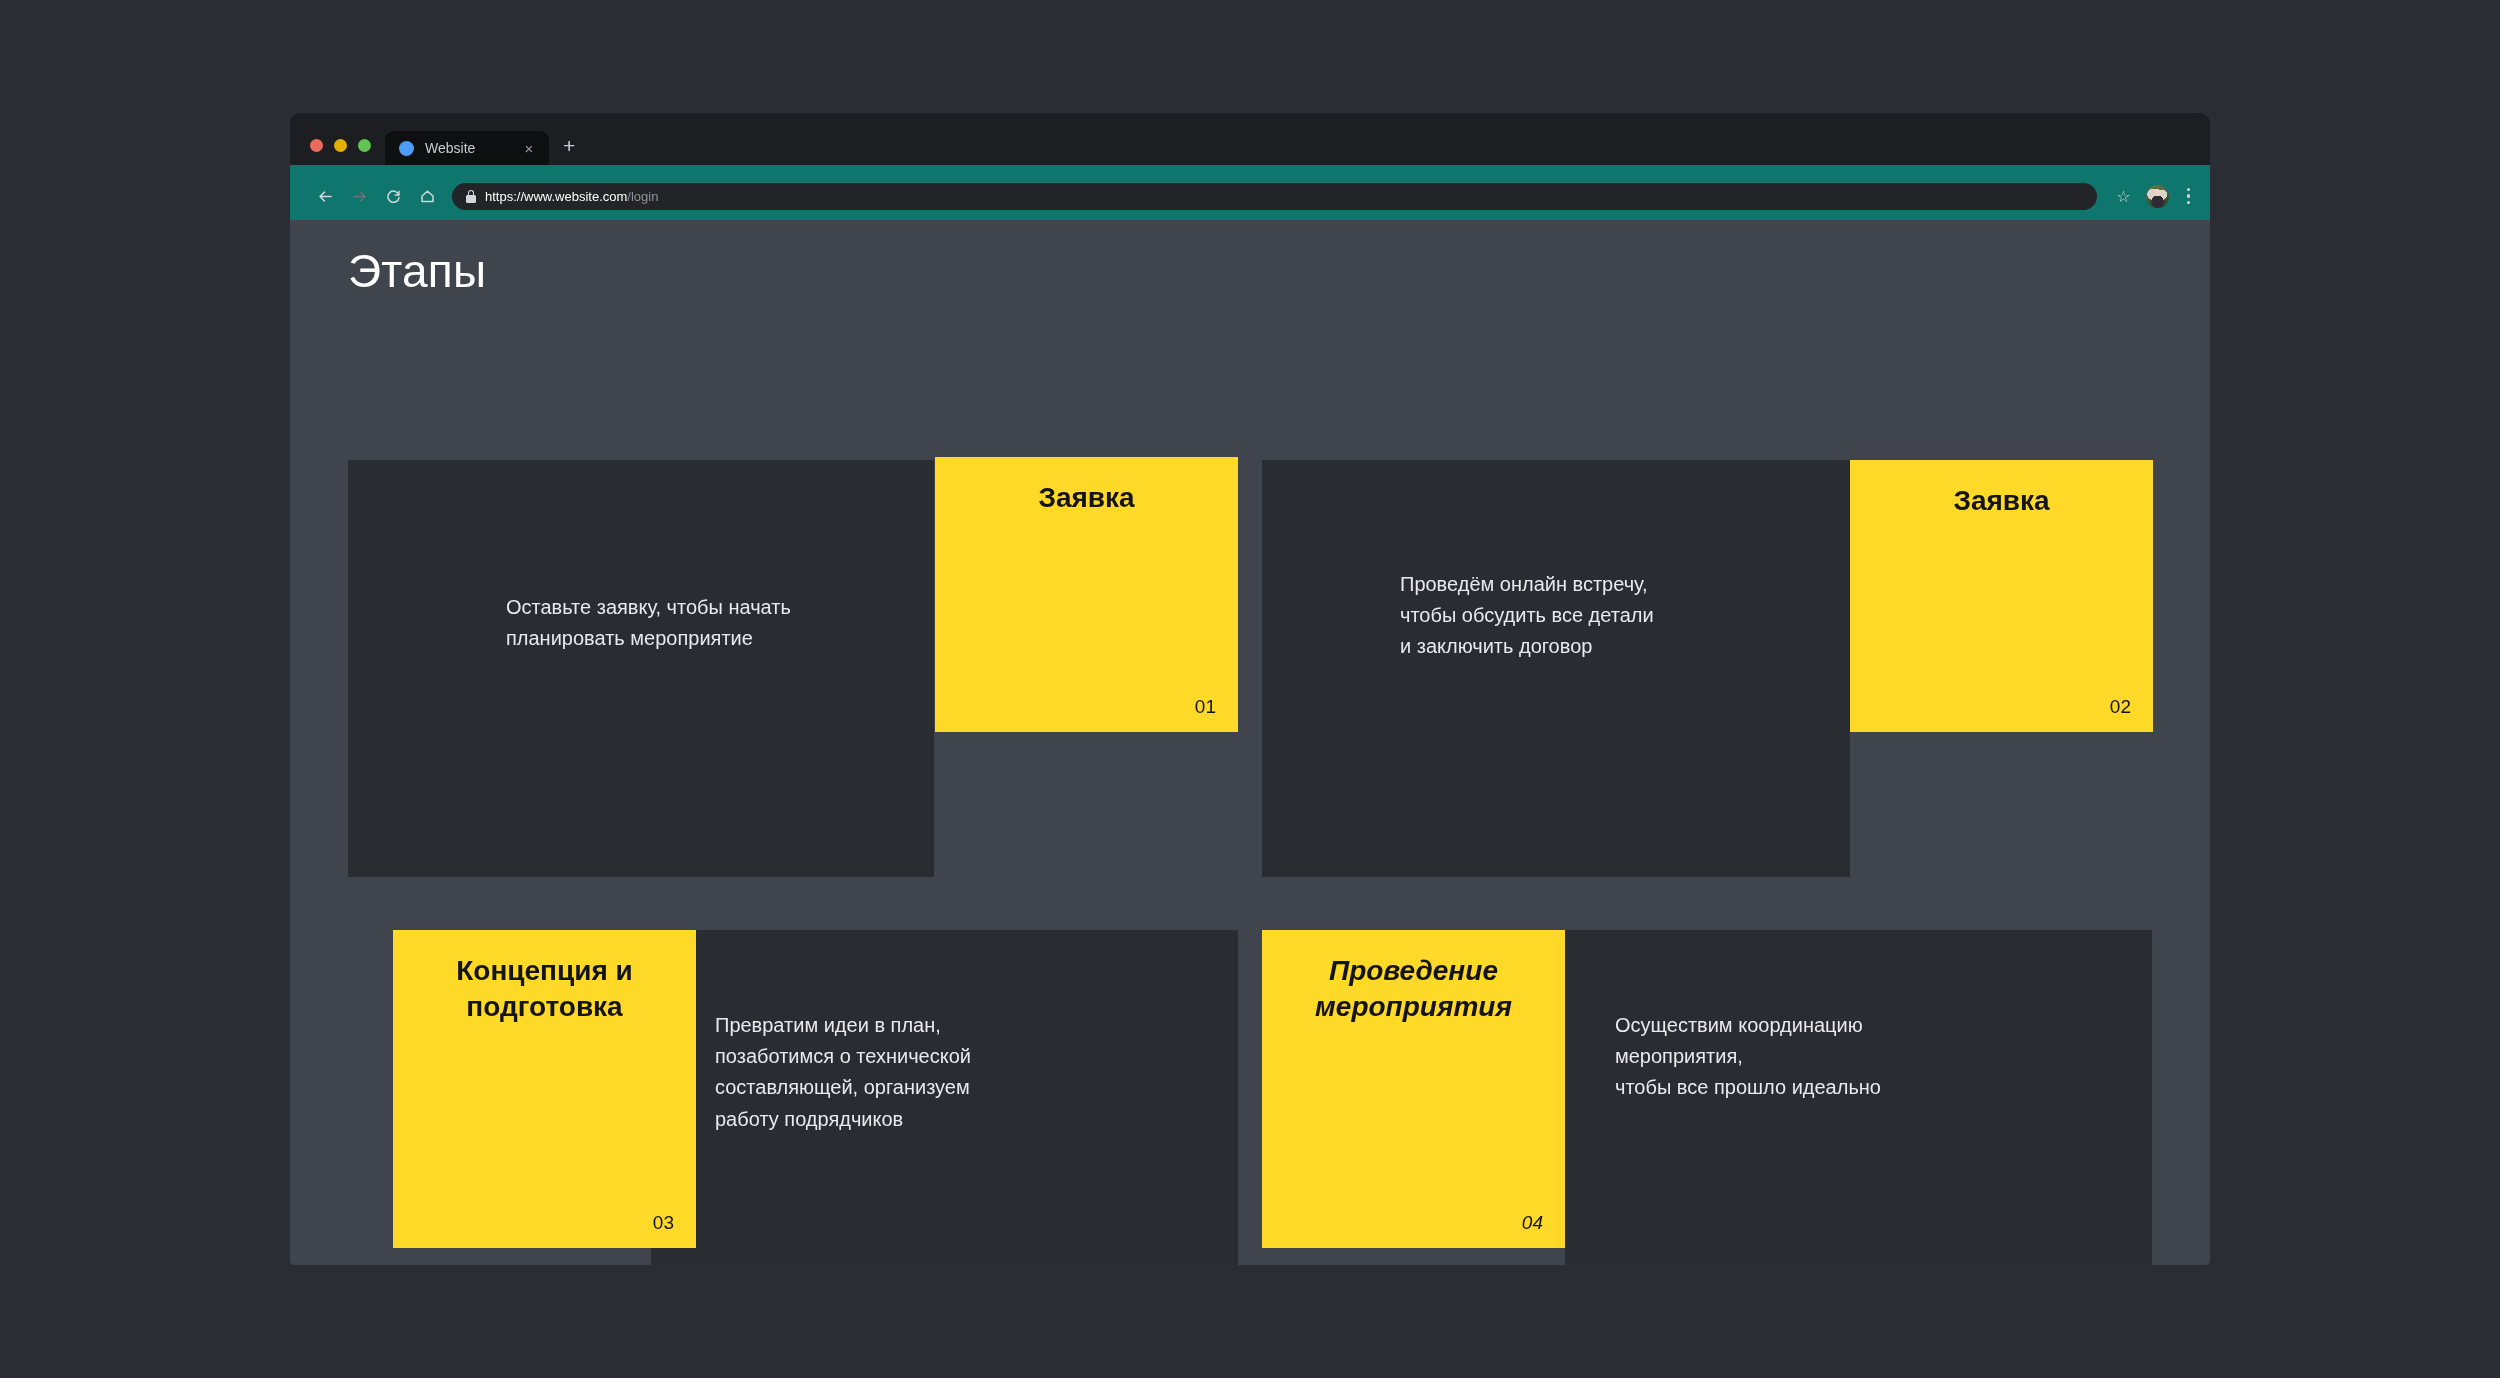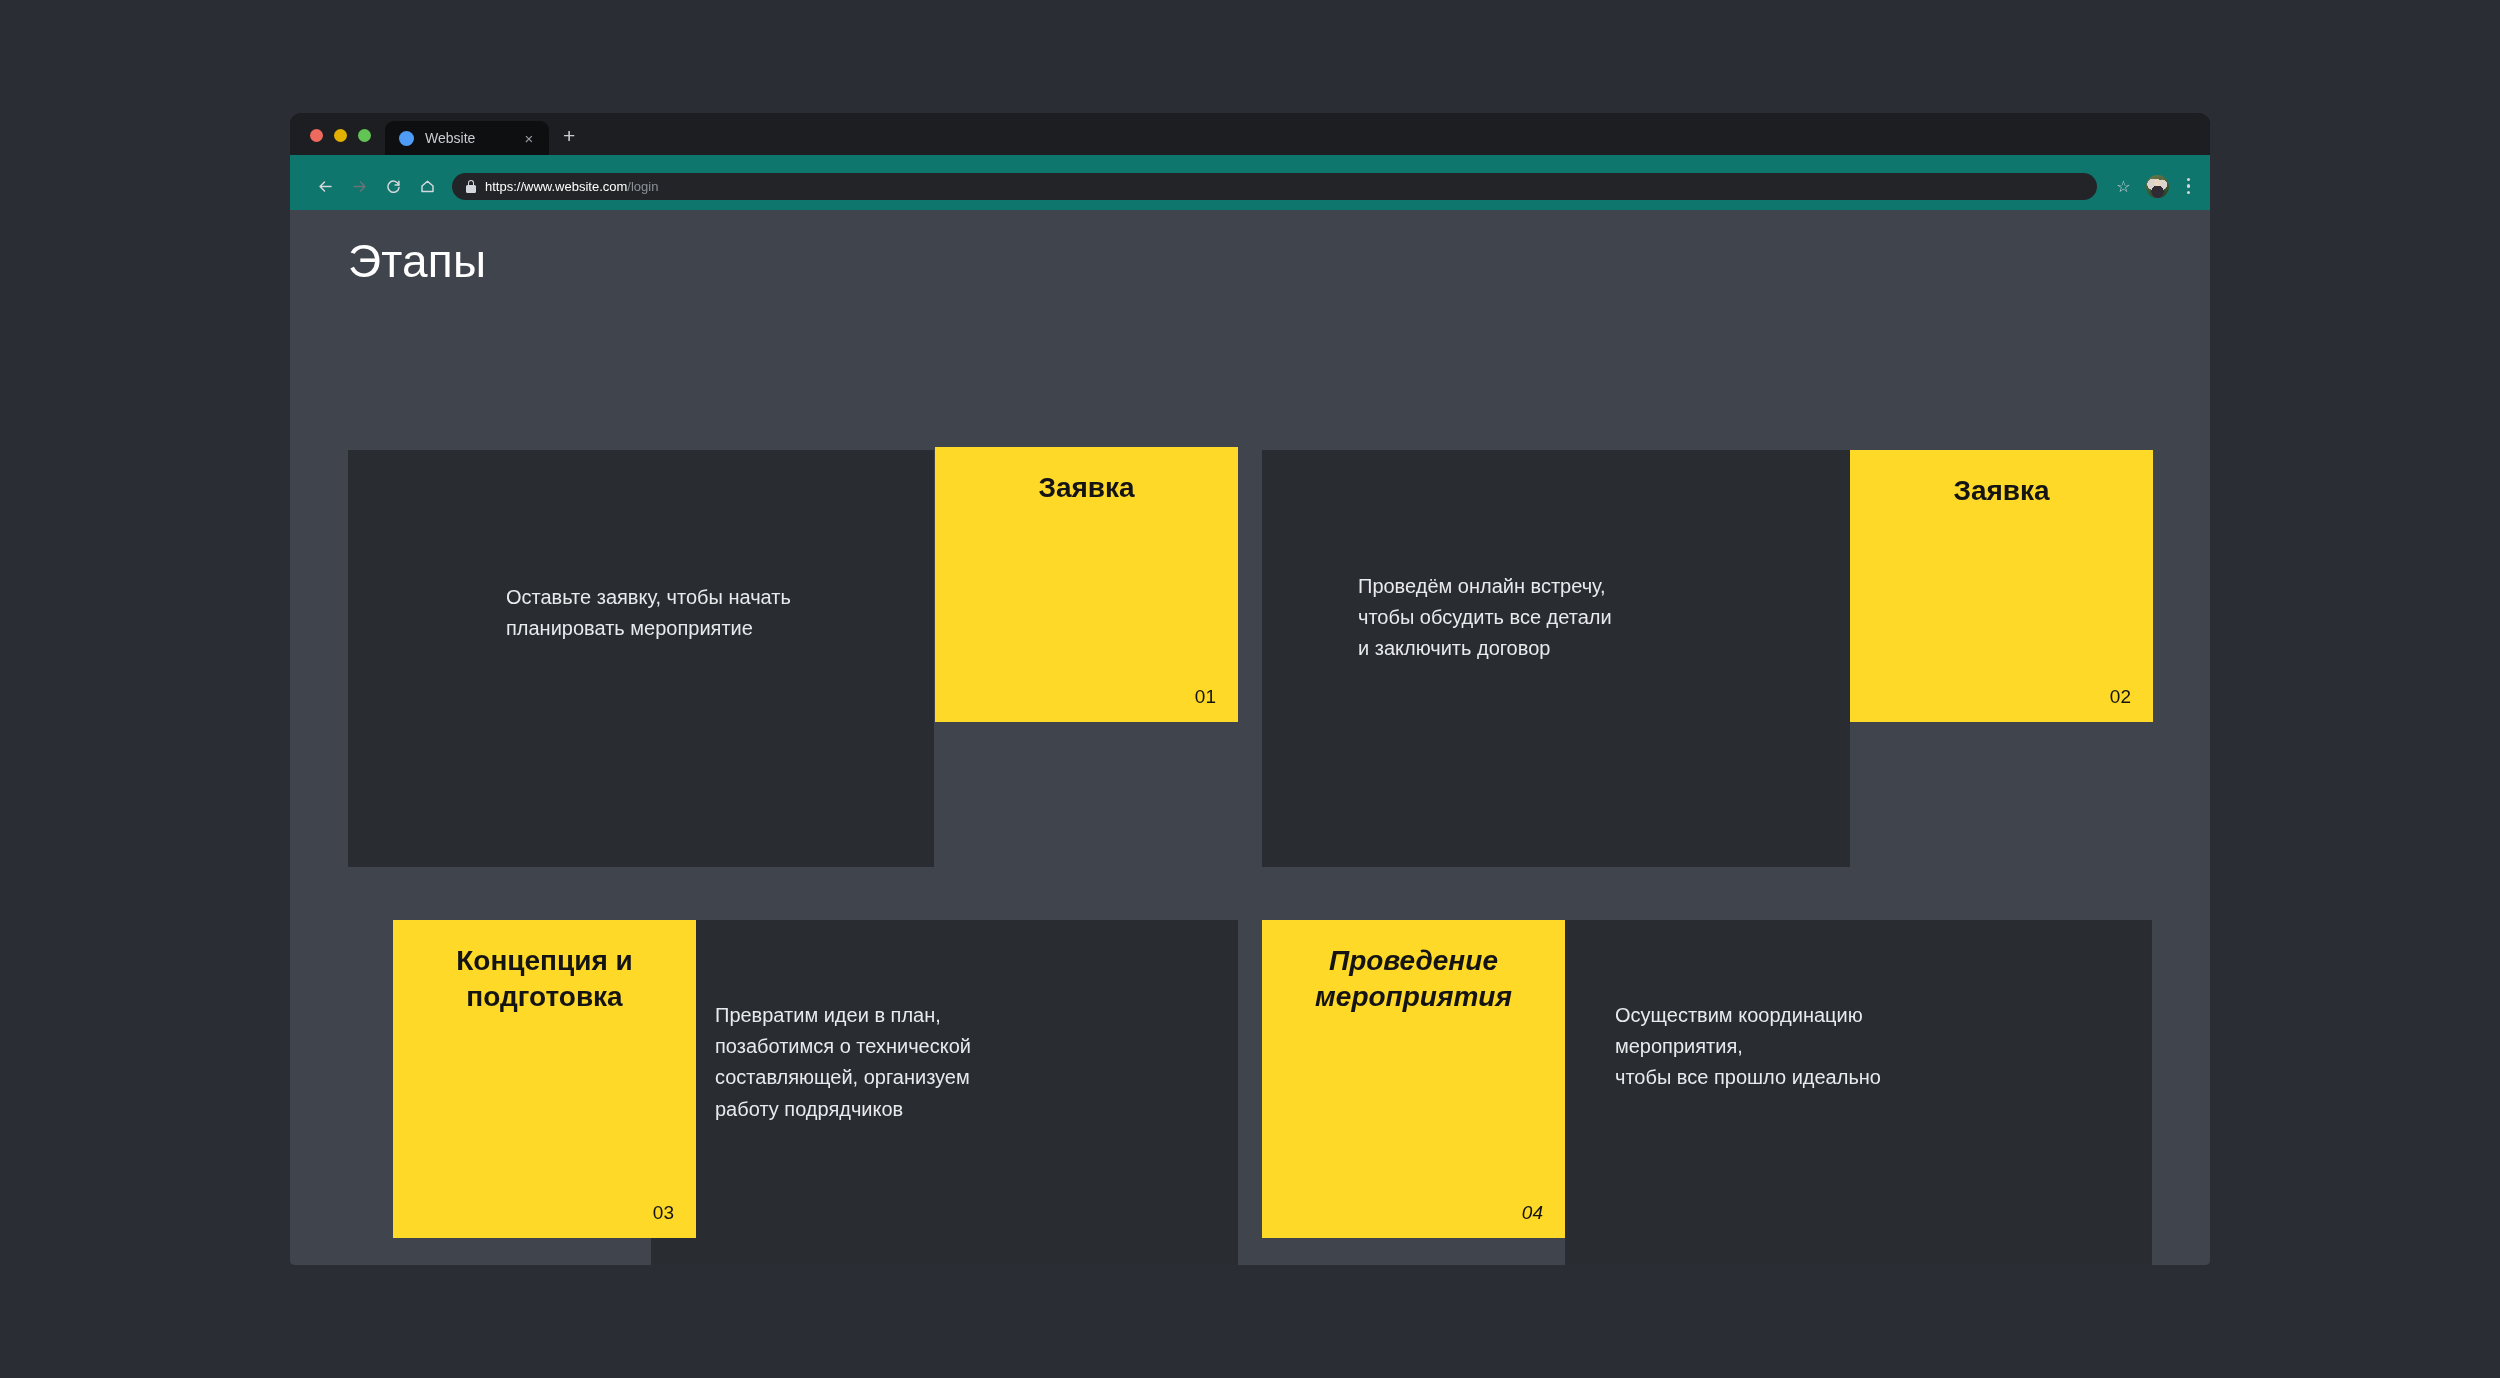--- a/index.html
+++ b/index.html
@@ -16,21 +16,21 @@
     left:290px; top:113px;
     width:1920px; height:1152px;
     border-radius:12px 12px 4px 4px;
     overflow:hidden;
     background:#0e0f11;
   }
 
   
   .tabstrip {
     position:relative;
-    height:42px;
+    height:52px;
     background:#1c1e22;
     display:flex;
     align-items:flex-end;
   }
   .traffic {
     display:flex; align-items:center; gap:11px;
     padding:0 14px 13px 20px;
   }
   .dot { width:13px; height:13px; border-radius:50%; }
   .dot.red    { background:#ee6a5f; }
@@ -147,21 +147,21 @@
     white-space:pre-line;
   }
 
   
   #card-1  { left:58px;   top:240px; width:586px;  height:417px; }
   #badge-1 { left:645px;  top:237px; width:303px;  height:275px; }
   #text-1  { left:216px;  top:372px; }
 
   #card-2  { left:972px;  top:240px; width:588px;  height:417px; }
   #badge-2 { left:1560px; top:240px; width:303px;  height:272px; }
-  #text-2  { left:1068px; top:349px;margin-top:12px; }
+  #text-2  { left:1110px; top:349px; }
 
   
   #badge-3 { left:58px;   top:710px; width:303px;  height:318px;margin-left:45px; }
   #card-3  { left:361px;  top:710px; width:587px;  height:417px; }
   #text-3  { left:425px;  top:790px; }
 
   #badge-4 { left:972px;  top:710px; width:303px;  height:318px;font-style:italic; }
   #card-4  { left:1275px; top:710px; width:587px;  height:417px; }
   #text-4  { left:1325px; top:790px; }
 </style>

